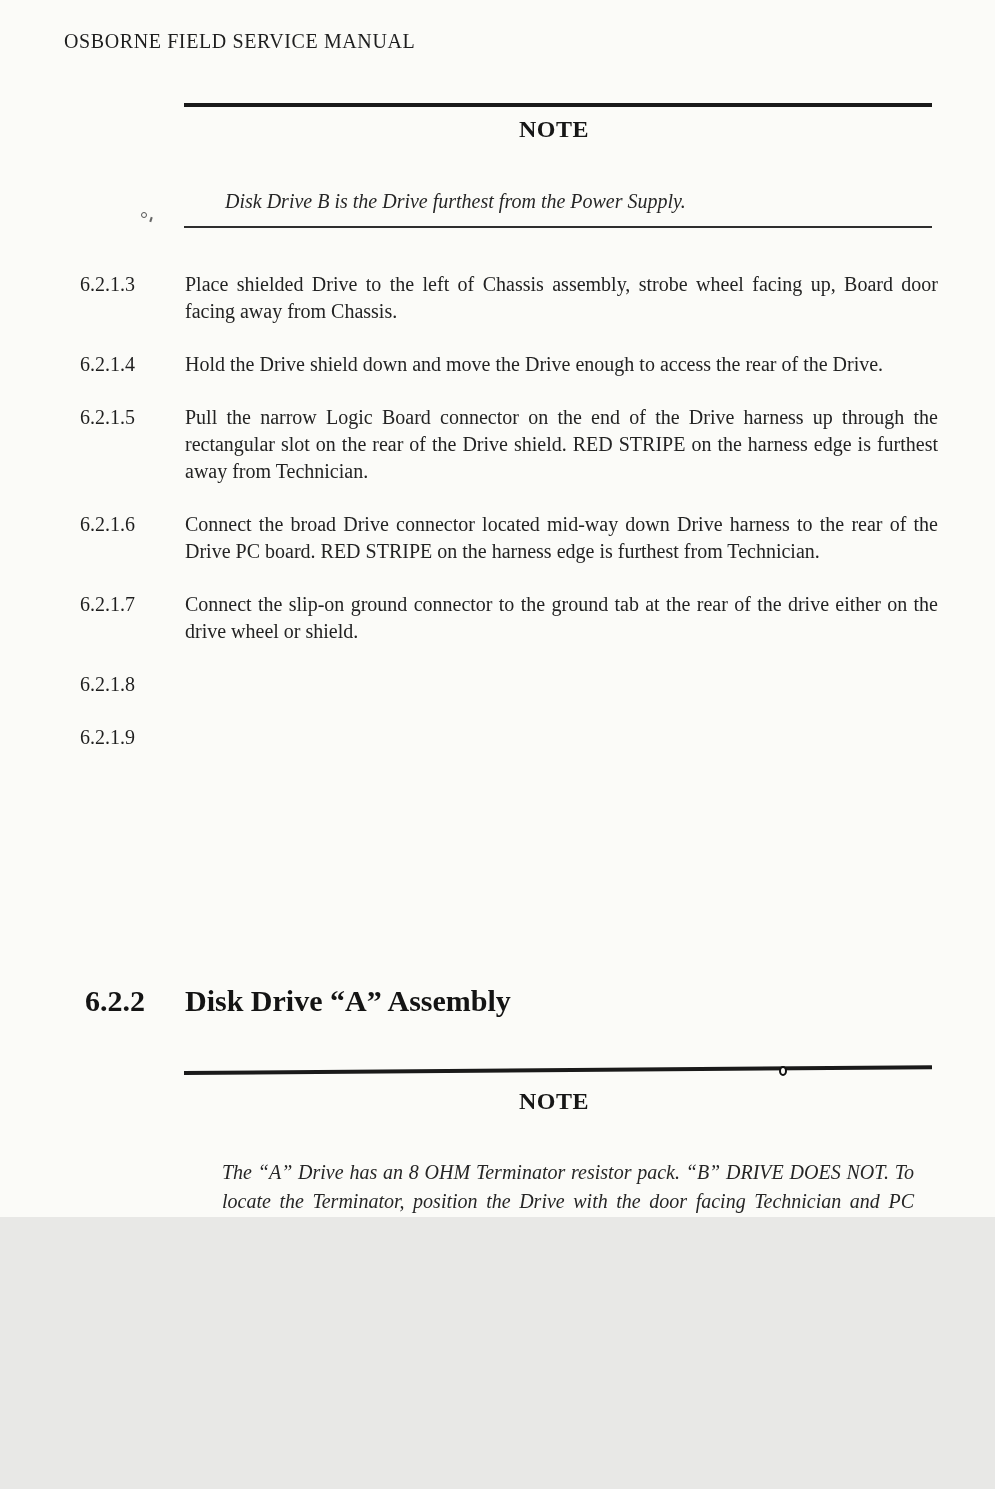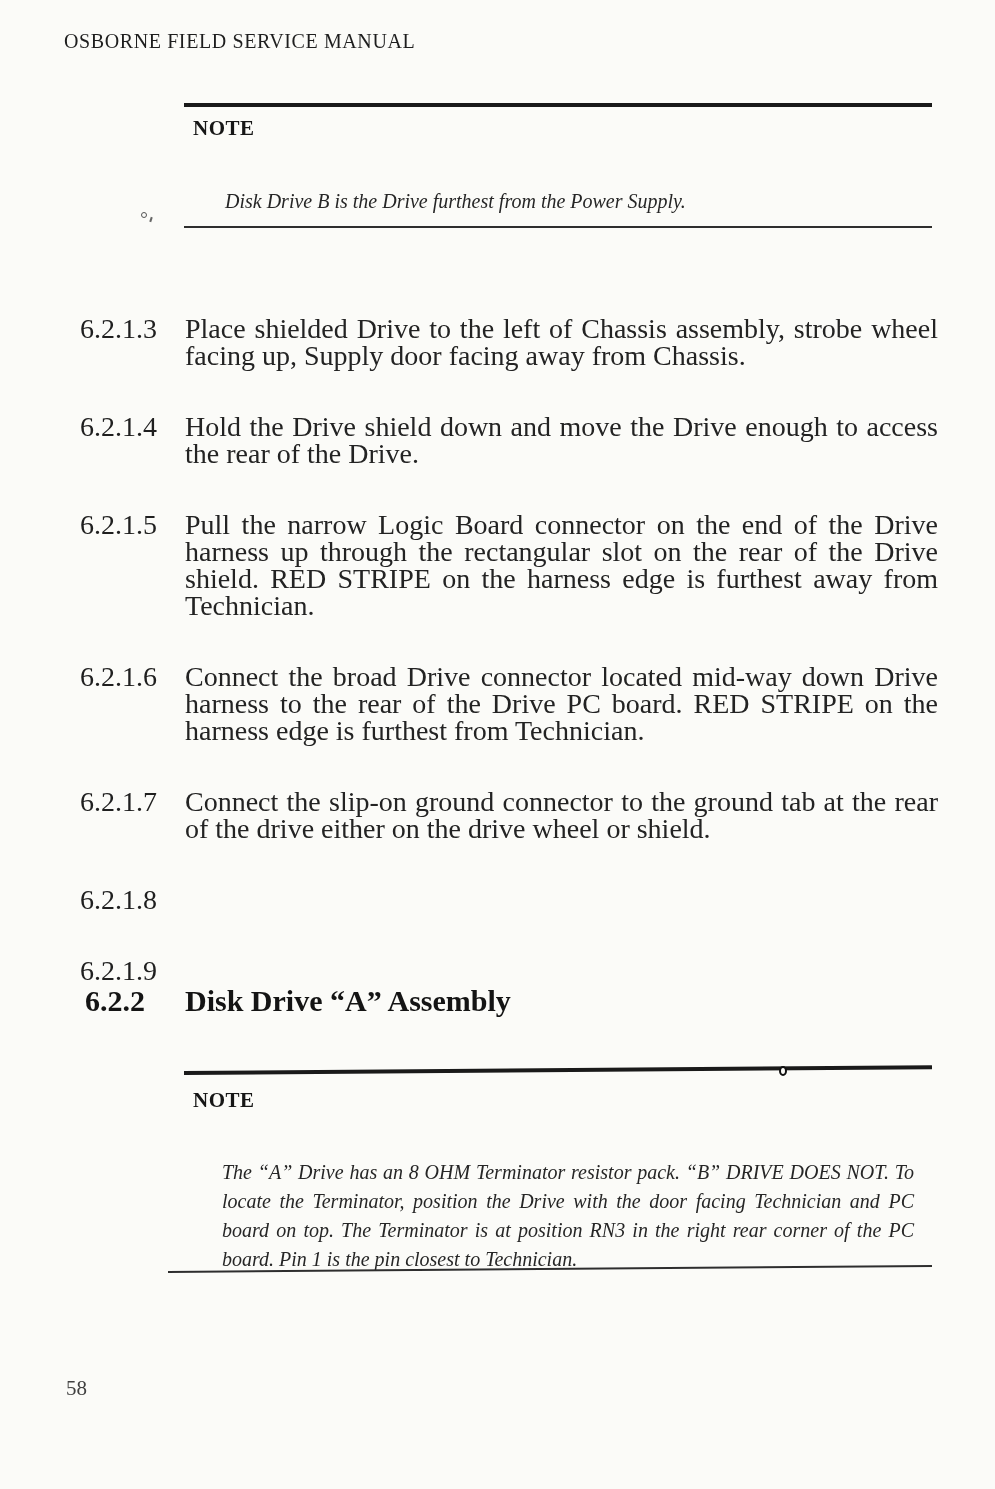--- a/index.html
+++ b/index.html
@@ -3,21 +3,21 @@
 <meta charset="utf-8">
 <style>
   html, body {
     margin: 0;
     padding: 0;
     background: #e8e8e6;
   }
   .paper {
     position: relative;
     width: 995px;
-    height: 1489px;
+    height: 1217px;
     margin: 0 auto;
     background: #fbfbf8;
     color: #222;
     font-family: "Liberation Serif", "DejaVu Serif", serif;
     overflow: hidden;
   }
   .running-head {
     position: absolute;
     left: 64px;
     top: 30px;
@@ -27,25 +27,25 @@
     white-space: nowrap;
   }
   .rule {
     position: absolute;
     background: #1a1a1a;
   }
   .rule.thick { height: 4px; }
   .rule.thin  { height: 2px; background: #2e2e2e; }
   .note-title {
     position: absolute;
-    left: 193px;
+    left: 180px;
     width: 748px;
-    text-align: left;
+    text-align: center;
     font-weight: bold;
-    font-size: 21px;
+    font-size: 24px;
     letter-spacing: 0.5px;
     color: #161616;
   }
   .note-body {
     position: absolute;
     font-style: italic;
     font-size: 20px;
     color: #262626;
     margin-top: 32px;
   }
@@ -55,23 +55,22 @@
   }
   .steps {
     position: absolute;
     left: 80px;
     top: 271px;
     width: 860px;
   }
   .step {
     display: flex;
     margin-bottom: 26px;
-    font-size: 28px;
+    font-size: 20px;
     line-height: 27px;
-    margin-top: 44px;
   }
   .step-num {
     flex: none;
     width: 105px;
     color: #1f1f1f;
   }
   .step-text {
     width: 753px;
     text-align: justify;
     color: #232323;
@@ -139,21 +138,21 @@
 
   <div class="rule thick" style="left:184px; top:103px; width:748px;"></div>
   <div class="note-title" style="top:116px;">NOTE</div>
   <div class="note-body" style="left:225px; top:158px;">Disk Drive B is the Drive furthest from the Power Supply.</div>
   <div class="artifact-margin-mark"></div>
   <div class="rule thin" style="left:184px; top:226px; width:748px;"></div>
 
   <div class="steps">
     <div class="step">
       <span class="step-num">6.2.1.3</span>
-      <span class="step-text">Place shielded Drive to the left of Chassis assembly, strobe wheel facing up, Supply door facing away from Chassis.</span>
+      <span class="step-text">Place shielded Drive to the left of Chassis assembly, strobe wheel facing up, Board door facing away from Chassis.</span>
     </div>
     <div class="step">
       <span class="step-num">6.2.1.4</span>
       <span class="step-text">Hold the Drive shield down and move the Drive enough to access the rear of the Drive.</span>
     </div>
     <div class="step">
       <span class="step-num">6.2.1.5</span>
       <span class="step-text">Pull the narrow Logic Board connector on the end of the Drive harness up through the rectangular slot on the rear of the Drive shield. RED STRIPE on the harness edge is furthest away from Technician.</span>
     </div>
     <div class="step">

